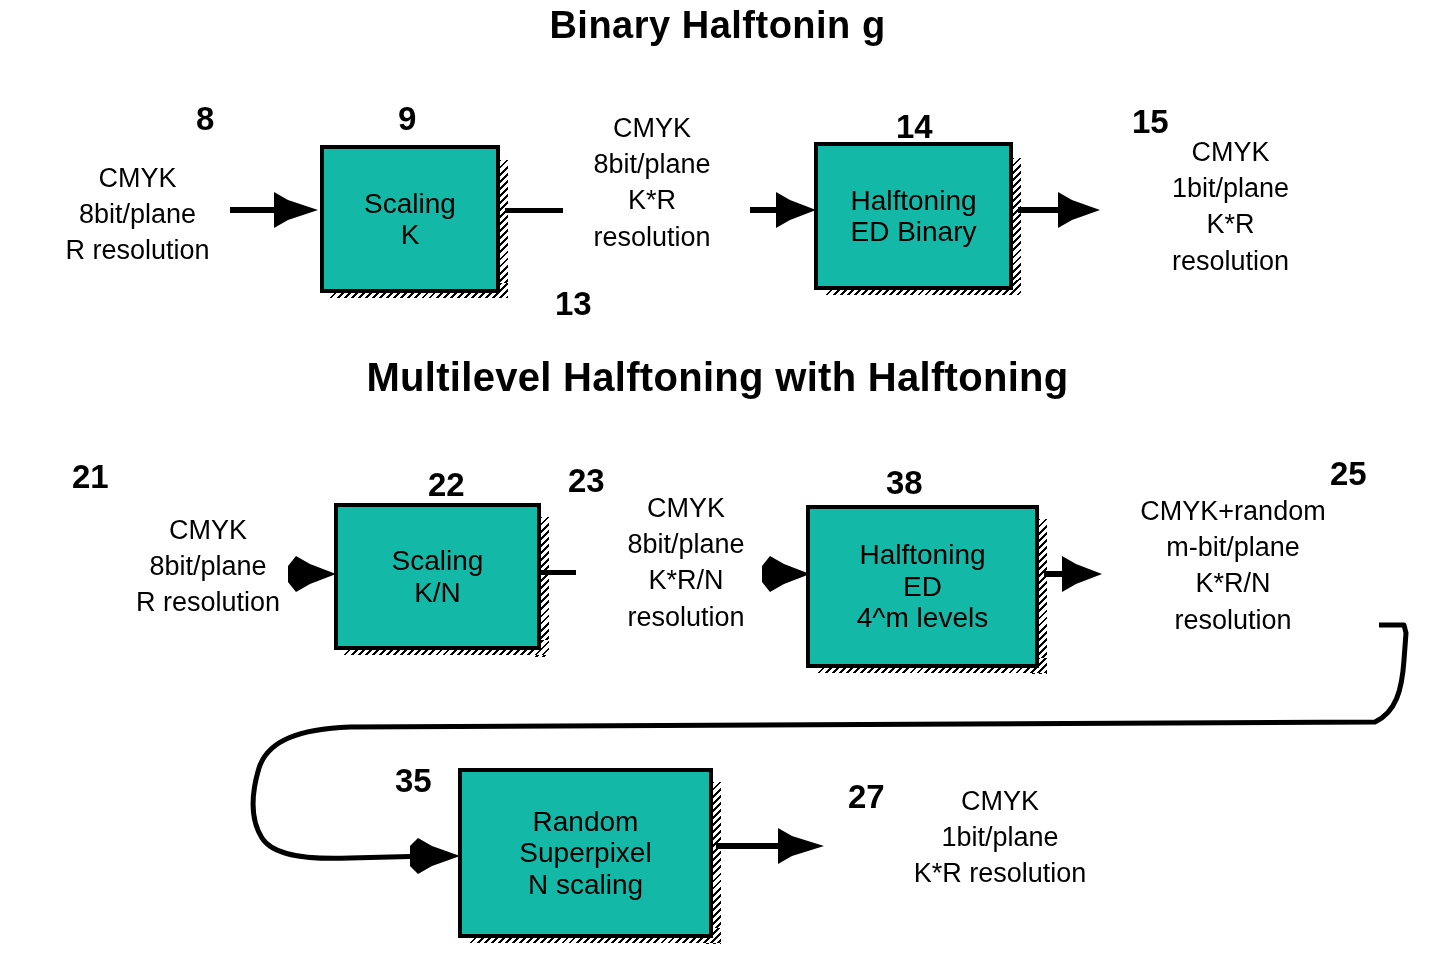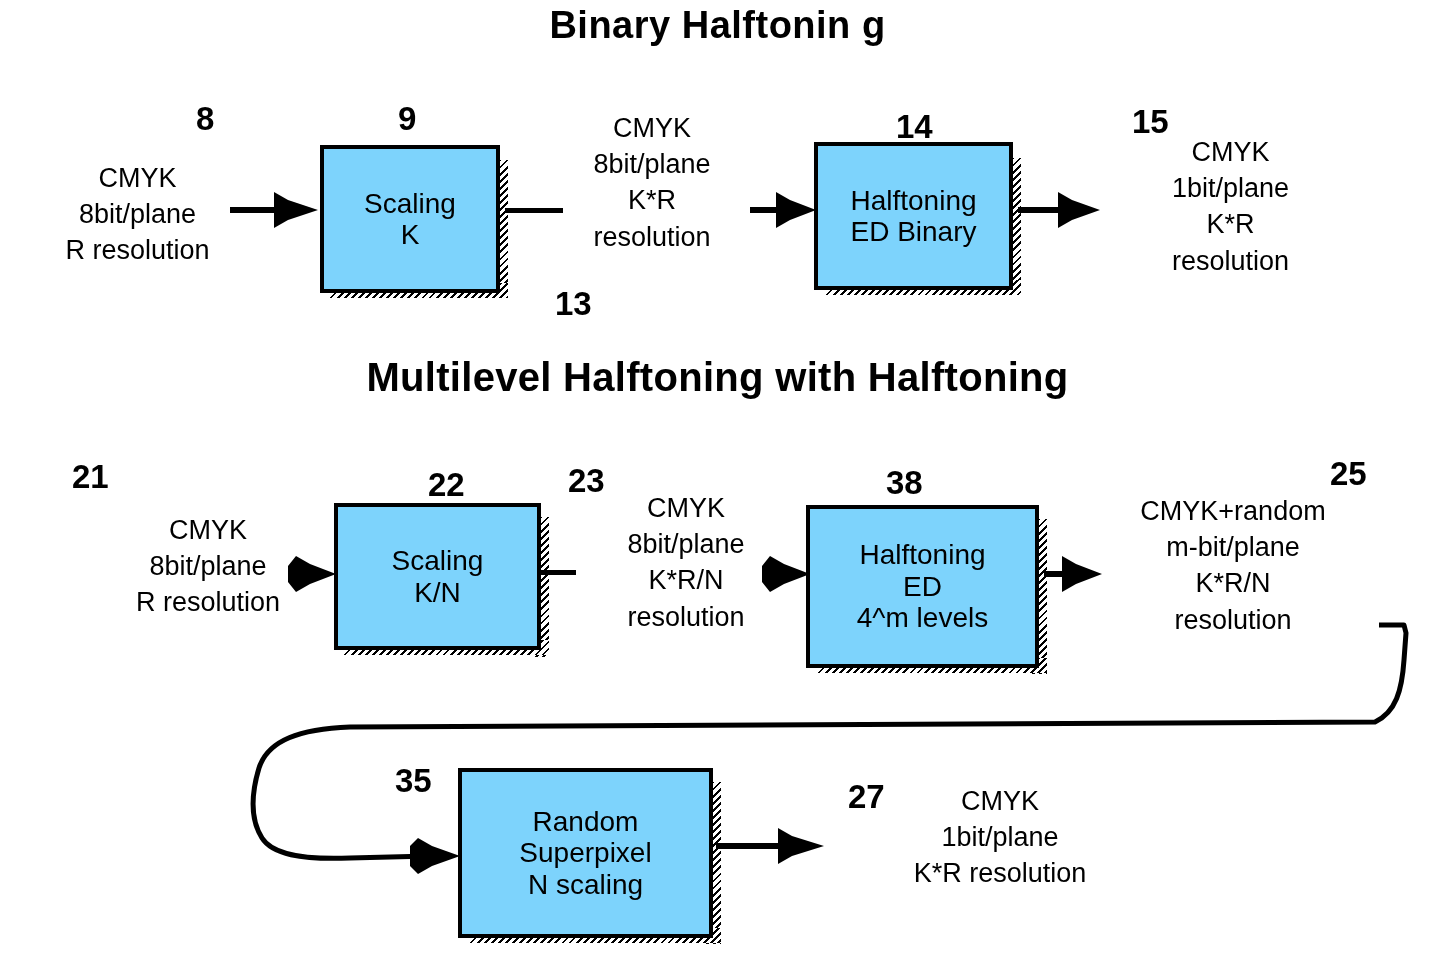--- a/index.html
+++ b/index.html
@@ -5,21 +5,21 @@
   html,body{margin:0;padding:0;background:#ffffff;}
   body{width:1435px;height:959px;position:relative;overflow:hidden;
        font-family:"Liberation Sans","DejaVu Sans",sans-serif;color:#000;}
   #stage{position:absolute;left:0;top:0;width:1435px;height:959px;}
 
   .sec-title{position:absolute;text-align:center;font-weight:bold;color:#000;
              white-space:nowrap;}
   #title-binary{left:0;top:4px;width:1435px;font-size:38px;letter-spacing:0.5px;}
   #title-multi{left:0;top:355px;width:1435px;font-size:40px;letter-spacing:0.3px;}
 
-  .pbox{position:absolute;border:4px solid #000;background:#7dd3fc;
+  .pbox{position:absolute;border:4px solid #000;background:#14b8a6;
         display:flex;flex-direction:column;align-items:center;justify-content:center;
         text-align:center;font-size:28px;line-height:1.12;font-weight:500;z-index:6;}
   .pbox .bl{display:block;white-space:nowrap;}
 
   
   .shadow-r{position:absolute;z-index:4;
      background:repeating-linear-gradient(135deg,#000 0 2px,#fff 2px 5px);}
   .shadow-b{position:absolute;z-index:4;
      background:repeating-linear-gradient(135deg,#000 0 2px,#fff 2px 5px);}
 

